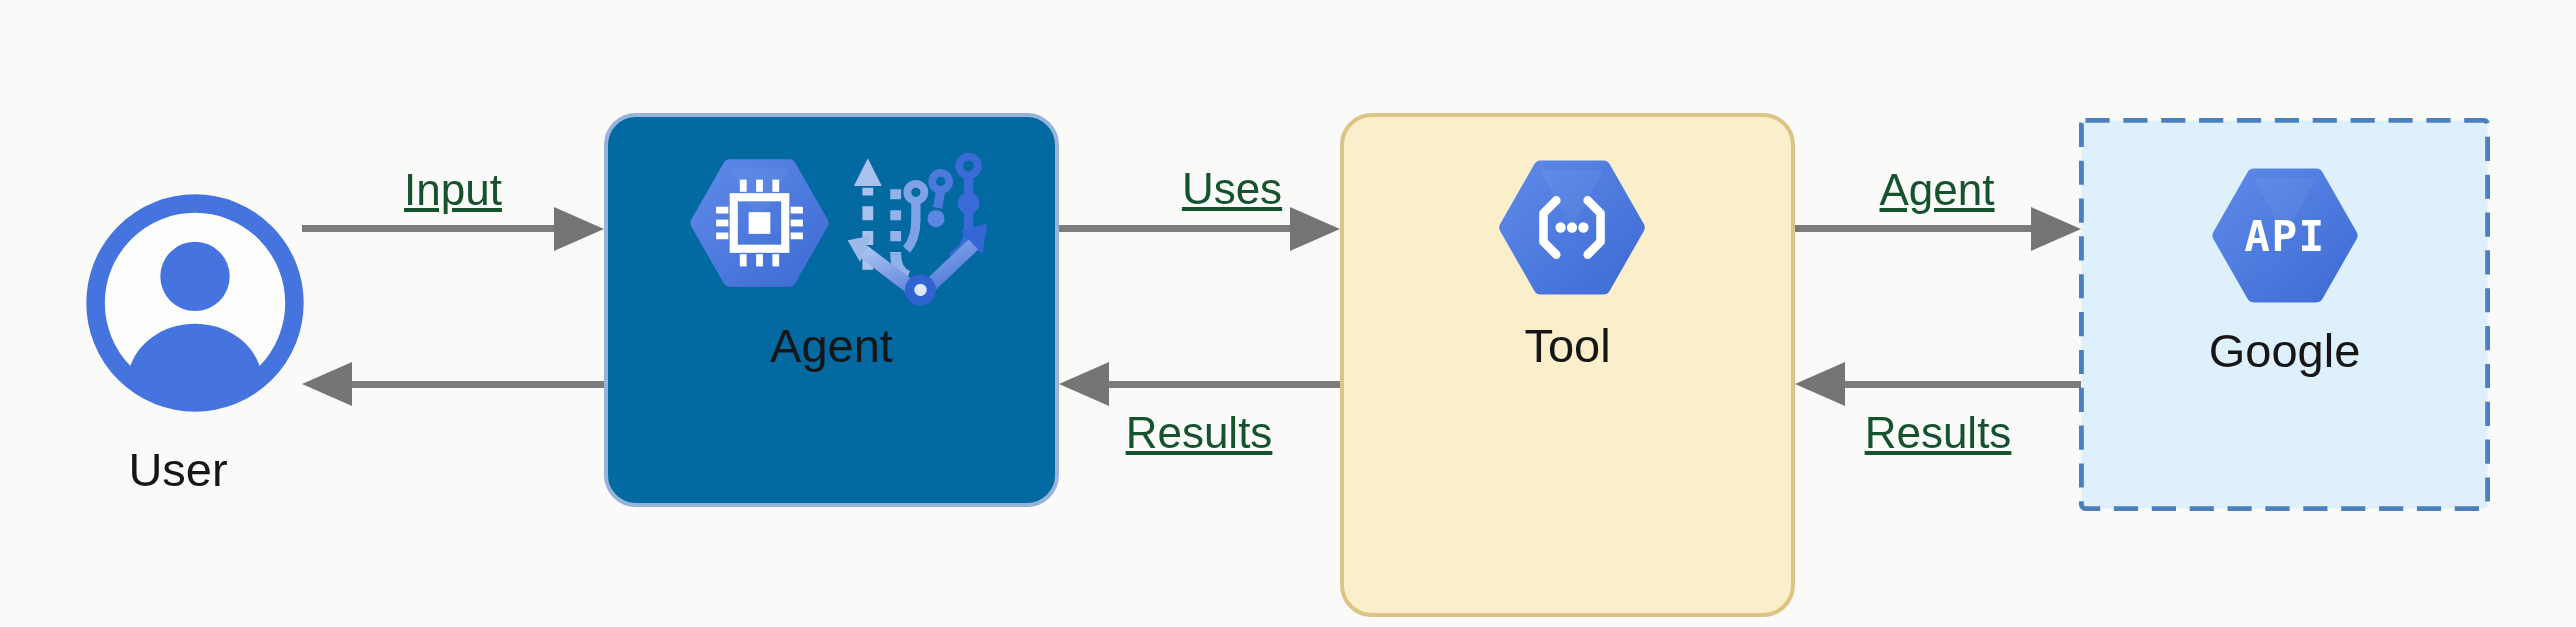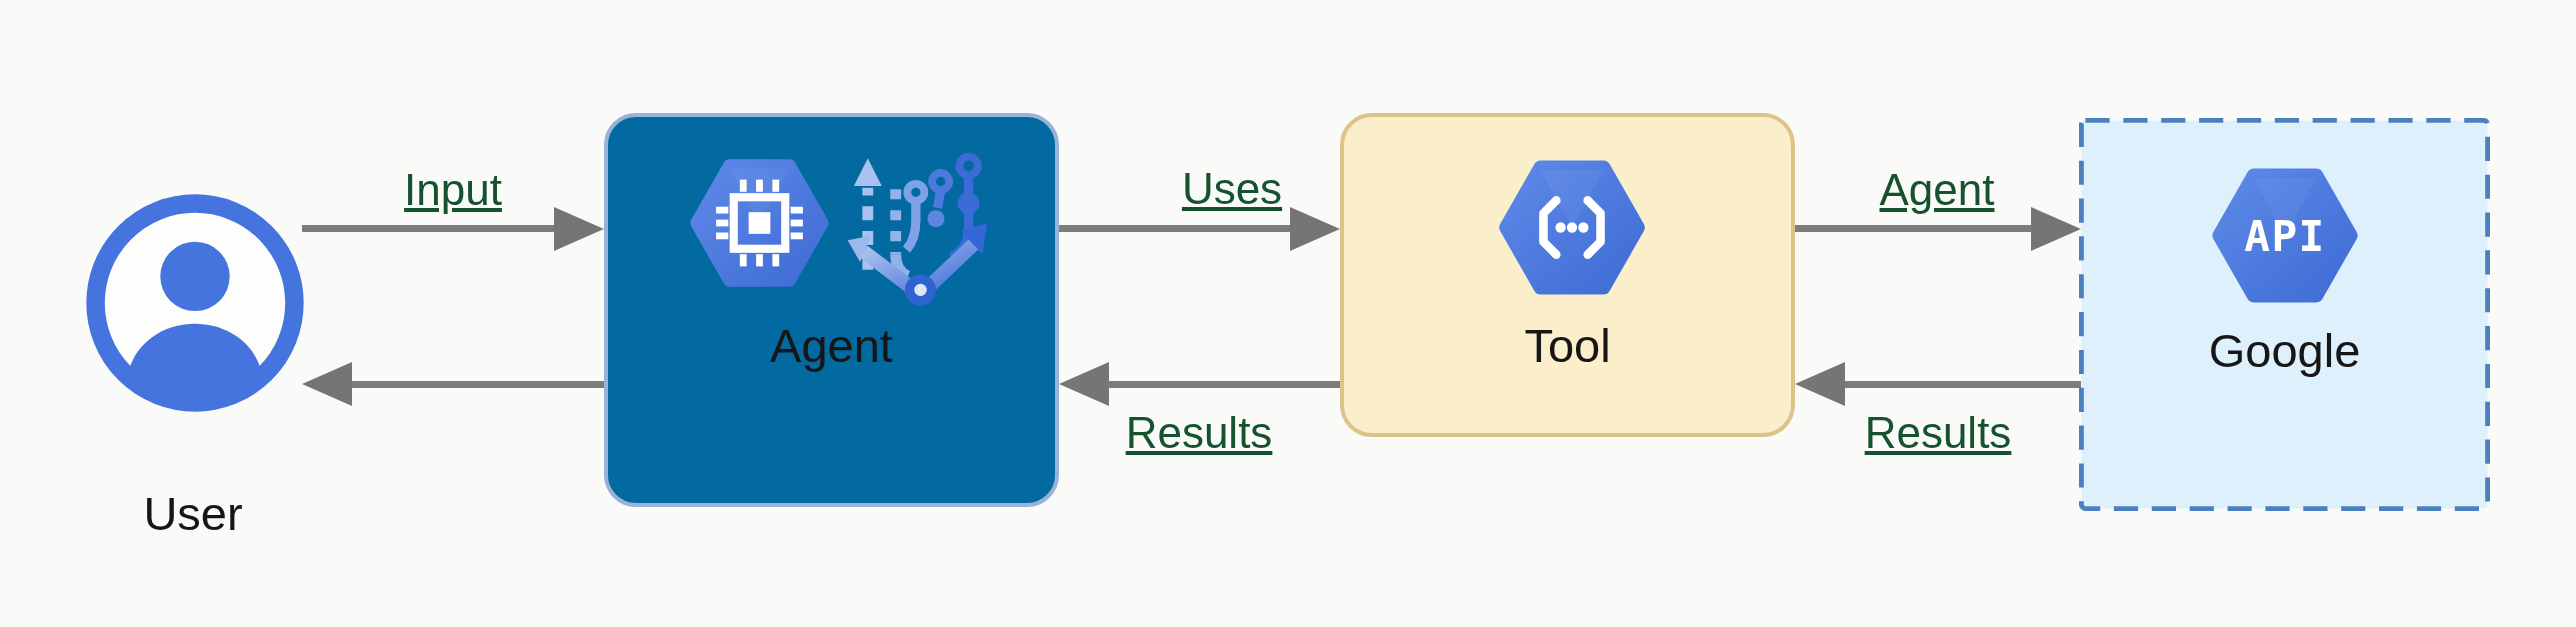--- a/index.html
+++ b/index.html
@@ -11,44 +11,44 @@
     color:#161616;
     overflow:hidden;
   }
   
   .node-box{
     position:absolute;
     box-sizing:border-box;
     border-radius:32px;
   }
   .box-agent{left:604px;top:113px;width:455px;height:394px;background:#0369a1;border:4px solid #97b3d9;}
-  .box-tool {left:1340px;top:113px;width:455px;height:324px;background:#faefca;border:4px solid #ddc386;}
+  .box-tool {left:1340px;top:113px;width:455px;height:504px;background:#faefca;border:4px solid #ddc386;}
   .box-api  {left:2079px;top:118px;width:411px;height:393px;border-radius:4.8px;}
   .api-border-svg{position:absolute;left:0;top:0;width:100%;height:100%;}
   
   .node-text{
     position:absolute;left:0;right:0;
     text-align:center;
     font-size:47px;line-height:64px;
     color:#161616;
   }
   .box-agent .node-text,.box-tool .node-text{top:197px;}
   .box-api .node-text{top:201px;}
   
   .icon-abs{position:absolute;}
   .agent-chip-hex{left:81px;top:37px;width:141px;height:138px;}
   .agent-branch {left:235px;top:32px;width:155px;height:161px;}
   .tool-hex {left:153px;top:42px;width:150px;height:137px;}
   .api-hex  {left:132px;top:45px;width:148px;height:145px;}
   
   .user-icon{position:absolute;left:84px;top:192px;width:222px;height:222px;}
   .user-label{
-    position:absolute;left:193px;top:469px;
+    position:absolute;left:178px;top:469px;
     transform:translate(-50%,-50%);
-    font-size:47px;white-space:nowrap;margin-top:44px;
+    font-size:47px;white-space:nowrap;
   }
   
   .arrow-line{position:absolute;height:7.2px;background:#7c7c7c;}
   .arrow-head-right{
     position:absolute;width:0;height:0;
     border-top:22.5px solid transparent;
     border-bottom:22.5px solid transparent;
     border-left:50px solid #757575;
   }
   .arrow-head-left{

